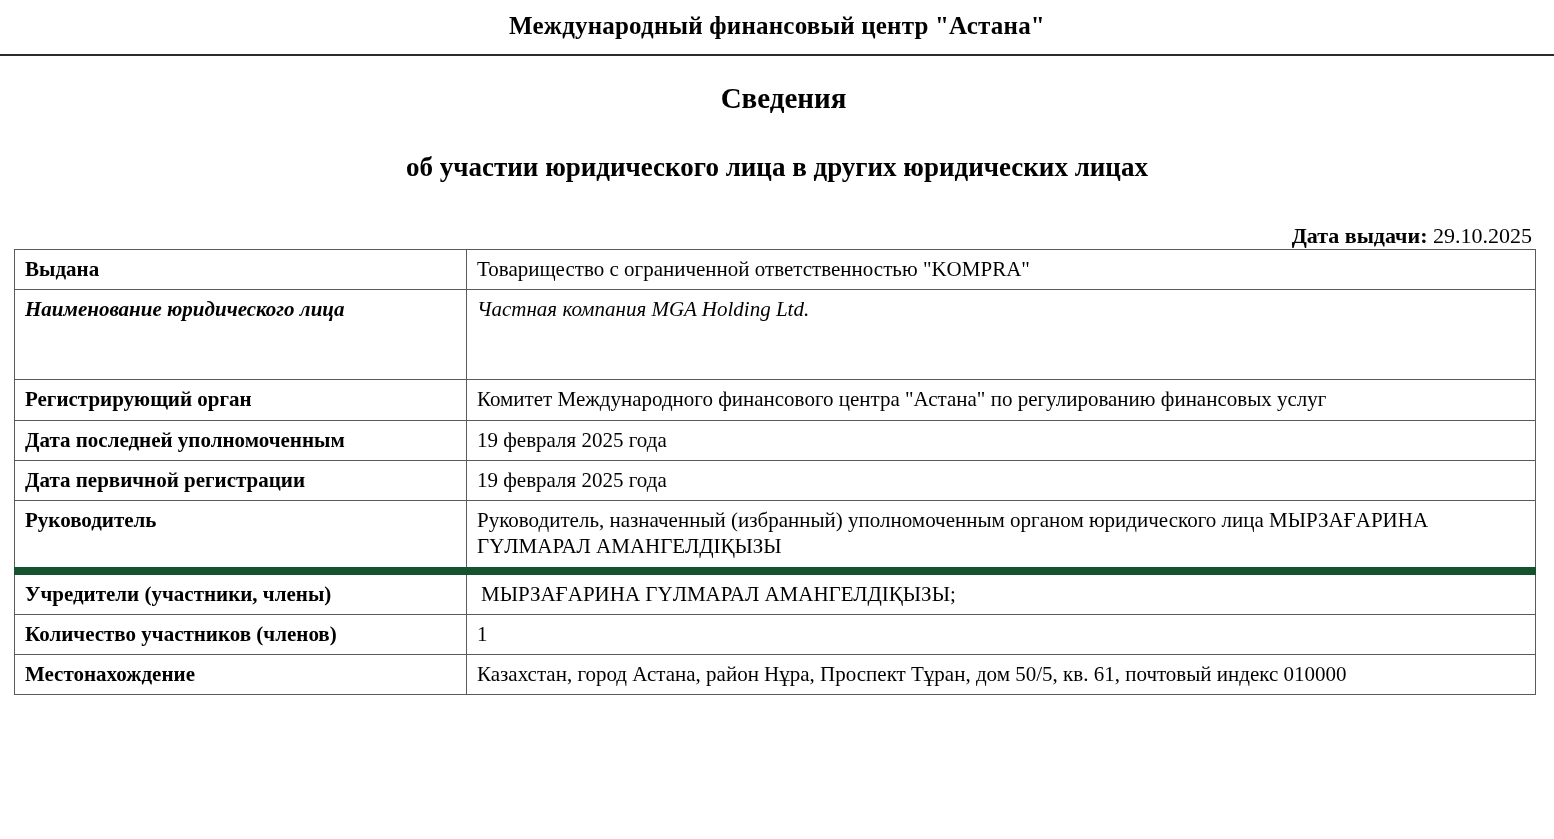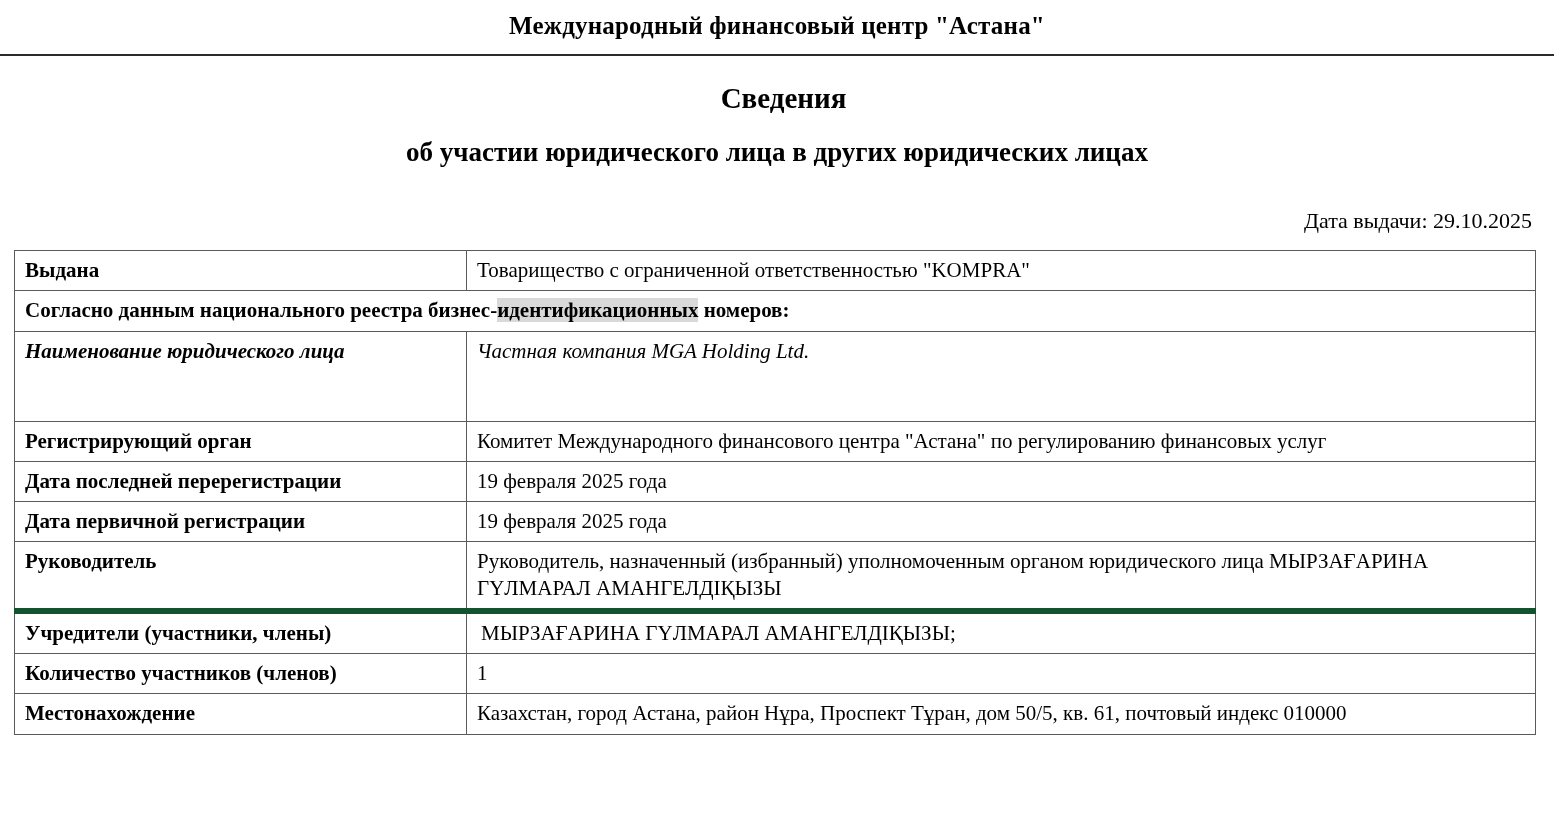--- a/index.html
+++ b/index.html
@@ -35,33 +35,32 @@
     text-align: center;
     font-weight: bold;
     font-size: 29px;
     margin-top: 26px;
     margin-left: 13px;
   }
   .doc-subtitle {
     text-align: center;
     font-weight: bold;
     font-size: 27px;
-    margin-top: 22px;
+    margin-top: 37px;
   }
   .issue-date {
     text-align: right;
     font-size: 22px;
     margin-top: 40px;
     padding-right: 22px;
   }
   .issue-date .lbl {
-    font-weight: normal;
+    font-weight: bold;
   }
   .tbl-wrap {
-    margin-top: 16px;
     padding: 0 18px 0 14px;
   }
   table.info {
     width: 100%;
     border-collapse: collapse;
     table-layout: fixed;
   }
   table.info td {
     border: 1px solid #5a5a5a;
     padding: 6px 10px 7px 10px;
@@ -83,21 +82,21 @@
     font-weight: normal;
   }
   .hl {
     background: #d9d9d9;
   }
   tr.tall-name td {
     height: 76px;
     font-style: italic;
   }
   tr.founders td {
-    border-top: 6px solid #14532d;
+    border-top: 8px solid #14532d;
   }
   tr.founders td.value {
     padding-left: 14px;
   }
 </style>
 </head>
 <body>
 
 <div class="page">
 
@@ -116,33 +115,30 @@
     <table class="info">
       <colgroup>
         <col style="width:452px">
         <col>
       </colgroup>
       <tbody>
         <tr>
           <td class="label">Выдана</td>
           <td class="value">Товарищество с ограниченной ответственностью "KOMPRA"</td>
         </tr>
-        <tr>
-          <td class="full" colspan="2"><span>Согласно данным национального реестра бизнес-</span><span class="hl">идентификационных</span><span> номеров:</span></td>
-        </tr>
         <tr class="tall-name">
           <td class="label">Наименование юридического лица</td>
           <td class="value">Частная компания MGA Holding Ltd.</td>
         </tr>
         <tr>
           <td class="label">Регистрирующий орган</td>
           <td class="value">Комитет Международного финансового центра "Астана" по регулированию финансовых услуг</td>
         </tr>
         <tr>
-          <td class="label">Дата последней перерегистрации</td>
+          <td class="label">Дата последней уполномоченным</td>
           <td class="value">19 февраля 2025 года</td>
         </tr>
         <tr>
           <td class="label">Дата первичной регистрации</td>
           <td class="value">19 февраля 2025 года</td>
         </tr>
         <tr>
           <td class="label">Руководитель</td>
           <td class="value">Руководитель, назначенный (избранный) уполномоченным органом юридического лица МЫРЗАҒАРИНА ГҮЛМАРАЛ АМАНГЕЛДІҚЫЗЫ</td>
         </tr>

